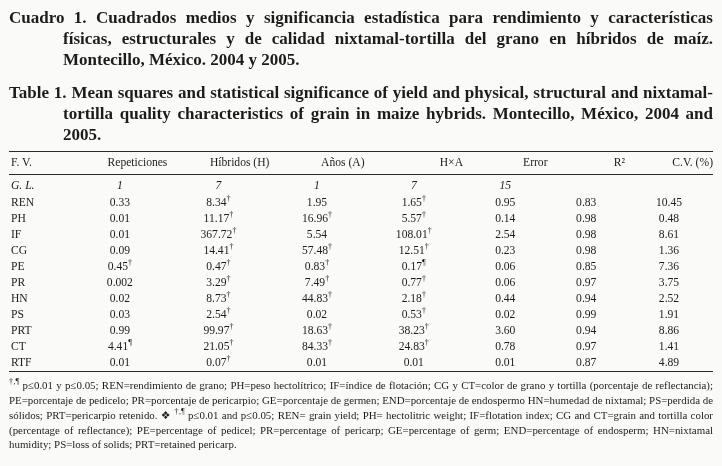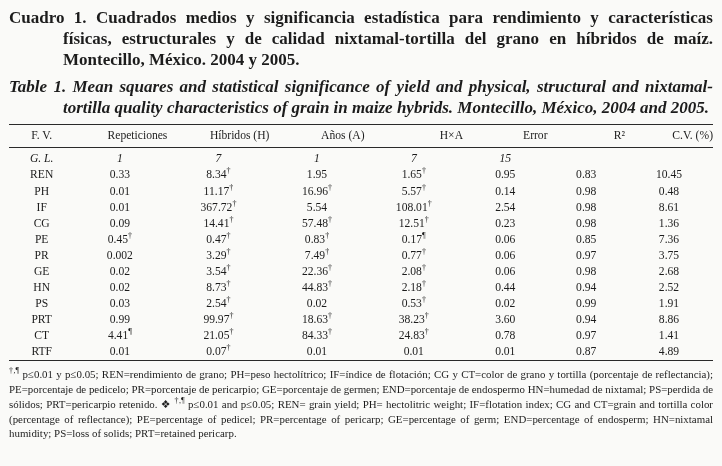--- a/index.html
+++ b/index.html
@@ -13,41 +13,41 @@
   .page { padding: 7px 9px 4px 9px; }
 
   .caption {
     font-weight: bold;
     font-size: 17px;
     line-height: 1.24;
     text-align: justify;
     padding-left: 54px;
     text-indent: -54px;
   }
-  .caption.en { margin-top: 6px; font-style: italic; }
+  .caption.en { margin-top: 12px; }
 
   table.anova {
     width: 100%;
     border-collapse: collapse;
     table-layout: fixed;
     margin-top: 6px;
     font-size: 11.6px;
   }
   table.anova thead tr {
     border-top: 1.4px solid #2a2a2a;
     border-bottom: 1px solid #2a2a2a;
   }
   table.anova tbody tr:last-child { border-bottom: 1.4px solid #2a2a2a; }
   table.anova th {
     font-weight: normal;
     text-align: right;
     padding: 4px 0 5px 0;
     white-space: nowrap;
   }
-  table.anova th:first-child, table.anova td:first-child { text-align: center; padding-left: 2px; }
+  table.anova th:first-child, table.anova td:first-child { text-align: left; padding-left: 2px; }
   table.anova tbody tr:first-child td { padding-top: 3px; font-style: italic; }
   table.anova td {
     text-align: center;
     padding: 0.5px 0;
     line-height: 1.3;
     white-space: nowrap;
   }
   sup { font-size: 8px; line-height: 0; vertical-align: super; }
 
   .footnote {
@@ -154,30 +154,20 @@
           <td>PR</td>
           <td>0.002</td>
           <td>3.29<sup>†</sup></td>
           <td>7.49<sup>†</sup></td>
           <td>0.77<sup>†</sup></td>
           <td>0.06</td>
           <td>0.97</td>
           <td>3.75</td>
         </tr>
         <tr>
-          <td>GE</td>
-          <td>0.02</td>
-          <td>3.54<sup>†</sup></td>
-          <td>22.36<sup>†</sup></td>
-          <td>2.08<sup>†</sup></td>
-          <td>0.06</td>
-          <td>0.98</td>
-          <td>2.68</td>
-        </tr>
-        <tr>
           <td>HN</td>
           <td>0.02</td>
           <td>8.73<sup>†</sup></td>
           <td>44.83<sup>†</sup></td>
           <td>2.18<sup>†</sup></td>
           <td>0.44</td>
           <td>0.94</td>
           <td>2.52</td>
         </tr>
         <tr>

